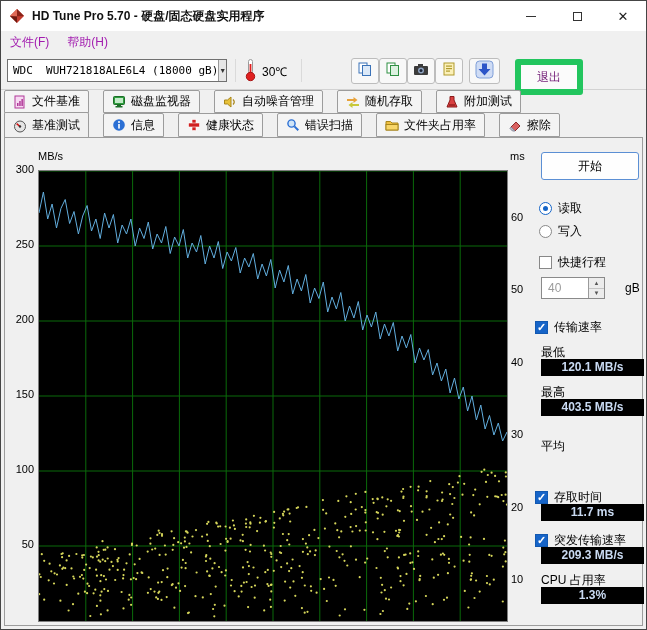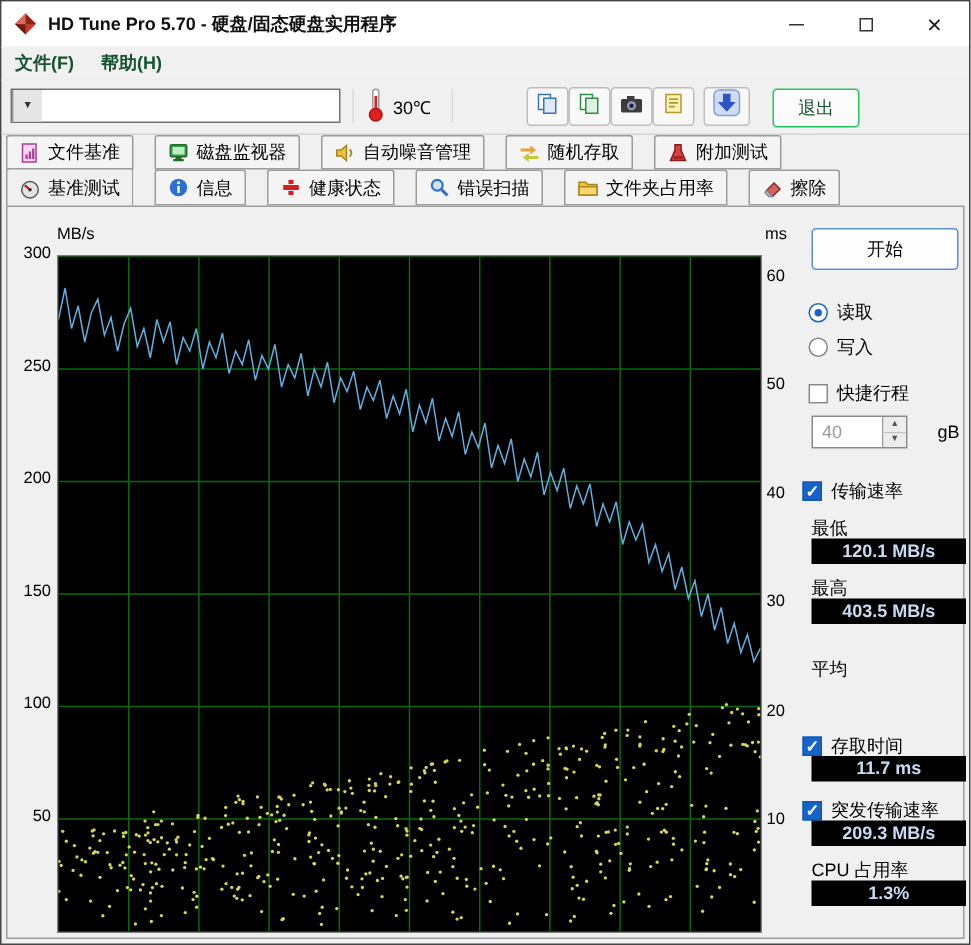--- a/index.html
+++ b/index.html
@@ -11,48 +11,48 @@
   .title-text{margin-left:7px;font-size:12px;color:#111;font-weight:bold;}
   .win-controls{position:absolute;right:0;top:0;height:30px;display:flex;}
   .win-btn{width:46px;height:30px;display:flex;align-items:center;justify-content:center;}
   .min-glyph{width:10px;height:1px;background:#333;}
   .max-glyph{width:9px;height:9px;border:1px solid #333;box-sizing:border-box;}
   .close-glyph{font-size:13px;color:#222;line-height:1;}
   .close-glyph::before{content:"\2715";}
 
   
   .menubar{position:absolute;top:30px;left:0;right:0;height:22px;background:#f0f0f0;display:flex;align-items:center;font-size:12px;border-bottom:1px solid #e3e3e3;}
-  .menu-item{padding:2px 9px;color:#14532d;font-weight:bold;}
+  .menu-item{padding:2px 9px;color:#a21caf;}
 
   
   .toolbar{position:absolute;top:52px;left:0;right:0;height:36px;background:#f0f0f0;border-bottom:1px solid #d2d2d2;}
   .combo{position:absolute;left:6px;top:6px;width:220px;height:23px;background:#fff;border:1px solid #707070;box-sizing:border-box;display:flex;align-items:stretch;}
   .combo-text{flex:1;font-family:"DejaVu Sans Mono",monospace;font-size:11px;padding-left:5px;display:flex;align-items:center;white-space:pre;color:#000;}
   .combo-arrow{width:19px;border-left:1px solid #9a9a9a;background:#e6e6e6;display:flex;align-items:center;justify-content:center;font-size:7px;color:#333;}
   .combo-arrow::before{content:"\25BC";}
   .tsep{position:absolute;top:6px;width:1px;height:23px;background:#dadada;}
   .thermo{position:absolute;left:243px;top:5px;}
   .temp-text{position:absolute;left:261px;top:10px;font-size:12px;font-weight:normal;color:#000;}
   .tbtn{position:absolute;top:5px;width:28px;height:26px;background:#f8f8f8;border:1px solid #bdbdbd;border-radius:3px;display:flex;align-items:center;justify-content:center;box-sizing:border-box;}
-  .exit-btn{position:absolute;left:514px;top:6px;width:56px;height:24px;background:#fbfbfb;border:1px solid #22c55e;border-radius:3px;font-size:12px;display:flex;align-items:center;justify-content:center;color:#14532d;}
+  .exit-btn{position:absolute;left:514px;top:6px;width:56px;height:24px;background:#fbfbfb;border:6px solid #22c55e;border-radius:3px;font-size:12px;display:flex;align-items:center;justify-content:center;color:#701a75;}
 
   
   .tabs1{position:absolute;top:89px;left:3px;display:flex;height:23px;z-index:1;}
   .tabs2{position:absolute;top:112px;left:3px;display:flex;height:24px;z-index:2;}
   .tab{display:flex;align-items:center;gap:5px;padding:0 8px;font-size:12px;background:#f4f4f4;border:1px solid #9c9c9c;border-radius:2px 2px 0 0;margin-right:14px;box-sizing:border-box;color:#000;white-space:nowrap;}
   .tab.active{background:#f0f0f0;height:26px;margin-top:-1px;border-bottom:none;position:relative;z-index:4;}
   .tab svg{display:block;}
 
   
   .content{position:absolute;top:136px;left:3px;right:3px;bottom:3px;background:#f0f0f0;border:1px solid #9c9c9c;box-sizing:border-box;z-index:3;}
   .axis-label{position:absolute;font-size:11px;color:#000;}
   .plot{position:absolute;left:33px;top:32px;width:468px;height:450px;background:#000;border:1px solid #7e7e7e;}
   .tick-layer{position:absolute;left:0;top:0;right:0;bottom:0;pointer-events:none;font-size:11px;color:#000;}
   .tickL{position:absolute;left:2px;width:27px;text-align:right;}
-  .tickR{position:absolute;left:506px;}
+  .tickR{position:absolute;left:506px;margin-top:33px;}
 
   
   .start-btn{position:absolute;left:536px;top:14px;width:96px;height:26px;background:#fefefe;border:1px solid #5b8fd4;border-radius:3px;font-size:12px;display:flex;align-items:center;justify-content:center;color:#000;}
   .ctl-row{position:absolute;display:flex;align-items:center;gap:6px;font-size:12px;color:#000;}
   .radio{width:13px;height:13px;border-radius:50%;background:#fff;border:1px solid #888;box-sizing:border-box;position:relative;flex:none;}
   .radio.sel{border-color:#1565c8;}
   .radio.sel::after{content:"";position:absolute;left:3px;top:3px;width:5px;height:5px;border-radius:50%;background:#1565c8;}
   .cb{width:13px;height:13px;background:#fff;border:1px solid #888;box-sizing:border-box;position:relative;flex:none;}
   .cb.on{background:#1664c8;border-color:#1258b0;}
   .cb.on::after{content:"\2713";position:absolute;left:1px;top:-1px;color:#fff;font-size:11px;font-weight:bold;}
@@ -94,20 +94,21 @@
     </div>
   </div>
 
   <div class="menubar">
     <span class="menu-item">文件(F)</span>
     <span class="menu-item">帮助(H)</span>
   </div>
 
   <div class="toolbar">
     <div class="combo">
+      <span class="combo-text">WDC  WUH721818ALE6L4 (18000 gB)</span>
       <span class="combo-arrow"></span>
     </div>
     <div class="tsep" style="left:234px"></div>
     <span class="thermo">
       <svg width="13" height="24" viewBox="0 0 13 24">
           <rect x="4.5" y="1.5" width="4" height="14" rx="2" fill="#fff" stroke="#9a9a9a"></rect>
           <rect x="5.6" y="6" width="1.8" height="10" fill="#e02020"></rect>
           <circle cx="6.5" cy="18.5" r="4.2" fill="#e02020" stroke="#a81515"></circle>
         </svg>
     </span>

